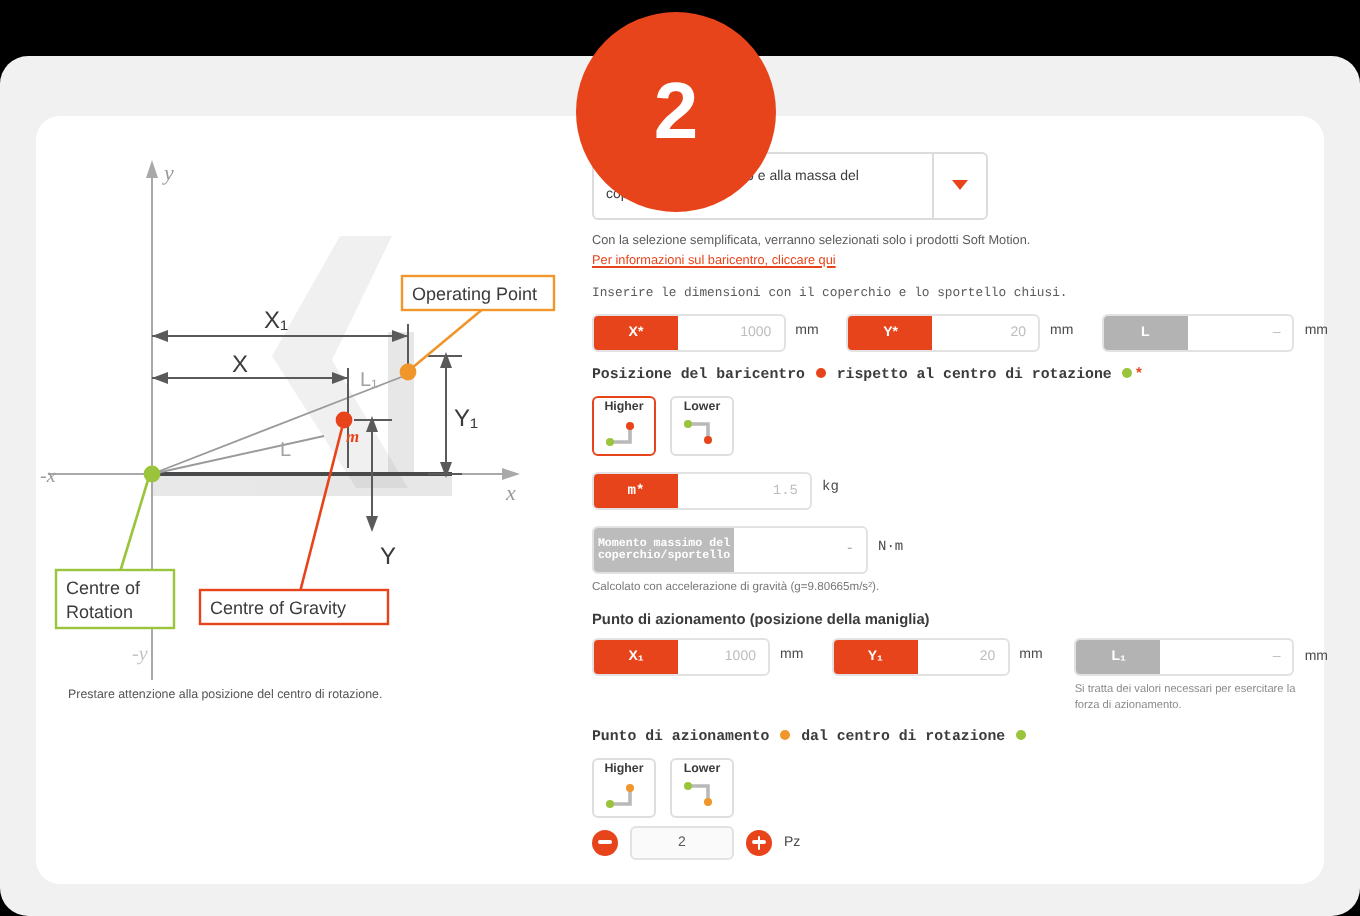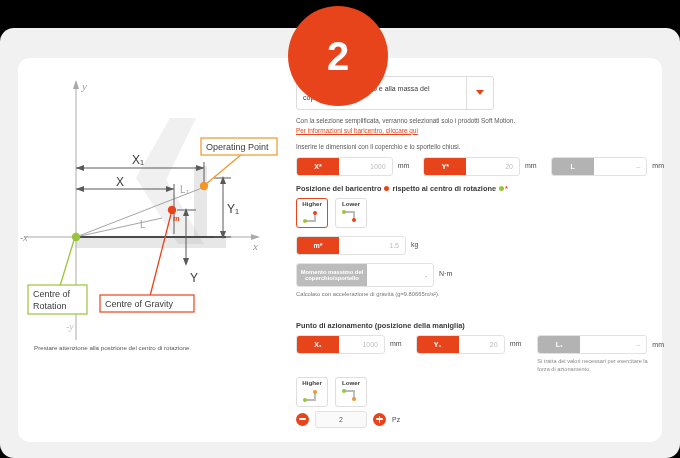--- a/index.html
+++ b/index.html
@@ -138,23 +138,23 @@
     content:"";position:absolute;left:5.7px;top:3px;width:1.6px;height:7px;
     background:#fff;border-radius:1px;
   }
   .cinput{
     width:50px;height:15px;border:1px solid #e2e2e2;border-radius:3px;
     background:#fafafa;font-size:7px;color:#5a5a5a;
     display:flex;align-items:center;justify-content:center;
   }
   .cunit{font-size:7px;color:#4a4a4a;}
 
-  .mt8{margin-top:8px;}
+  .mt8{margin-top:8px;font-family:Liberation Mono, monospace;}
   .mt6{margin-top:6px;}
-  .mt10{margin-top:22px;}
+  .mt10{margin-top:6px;}
   .mt4{margin-top:4px;}
 </style>
 </head>
 <body>
 
 <div class="stage">
 
   <div class="panel"></div>
 
   <div class="card"></div>
@@ -362,20 +362,26 @@
           <div class="field f-w">
             <span class="tag grey">L₁</span>
             <span class="val">–</span>
           </div>
           <span class="unit">mm</span>
         </div>
         <div class="right-note">Si tratta dei valori necessari per esercitare la forza di azionamento.</div>
       </div>
     </div>
 
+    <div class="lbl mt8">
+      <span>Punto di azionamento</span>
+      <span class="dot orange"></span>
+      <span>dal centro di rotazione</span>
+      <span class="dot green"></span>
+    </div>
 
     <div class="toggles">
       <div class="tog">
         <span class="tog-label">Higher</span>
         <svg class="tog-ico" width="22" height="15" viewBox="0 0 22 15">
           <path d="M4 12 H14 V4" fill="none" stroke="#b9b9b9" stroke-width="1.8"></path>
           <circle cx="4" cy="12" r="2" fill="#9ac43b"></circle>
           <circle cx="14" cy="4" r="2" fill="#f0962a"></circle>
         </svg>
       </div>

